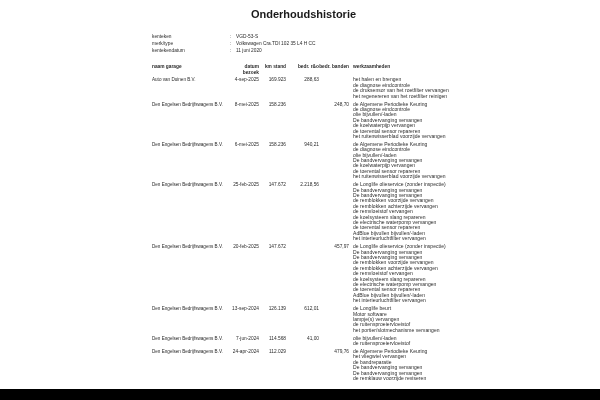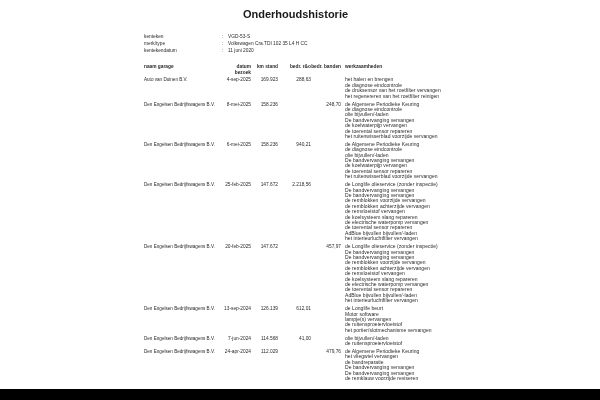--- a/index.html
+++ b/index.html
@@ -10,21 +10,21 @@
     background: #ffffff;
   }
   .page {
     position: absolute;
     left: 0; top: 0;
     width: 600px; height: 400px;
     background: #ffffff;
   }
   .content {
     position: absolute;
-    left: 144px; top: 8px;
+    left: 152px; top: 8px;
     width: 303px;
     color: #2a2a2a;
   }
   .doc-title {
     text-align: center;
     font-size: 11px;
     font-weight: bold;
     color: #1a1a1a;
     margin-bottom: 14px;
   }

